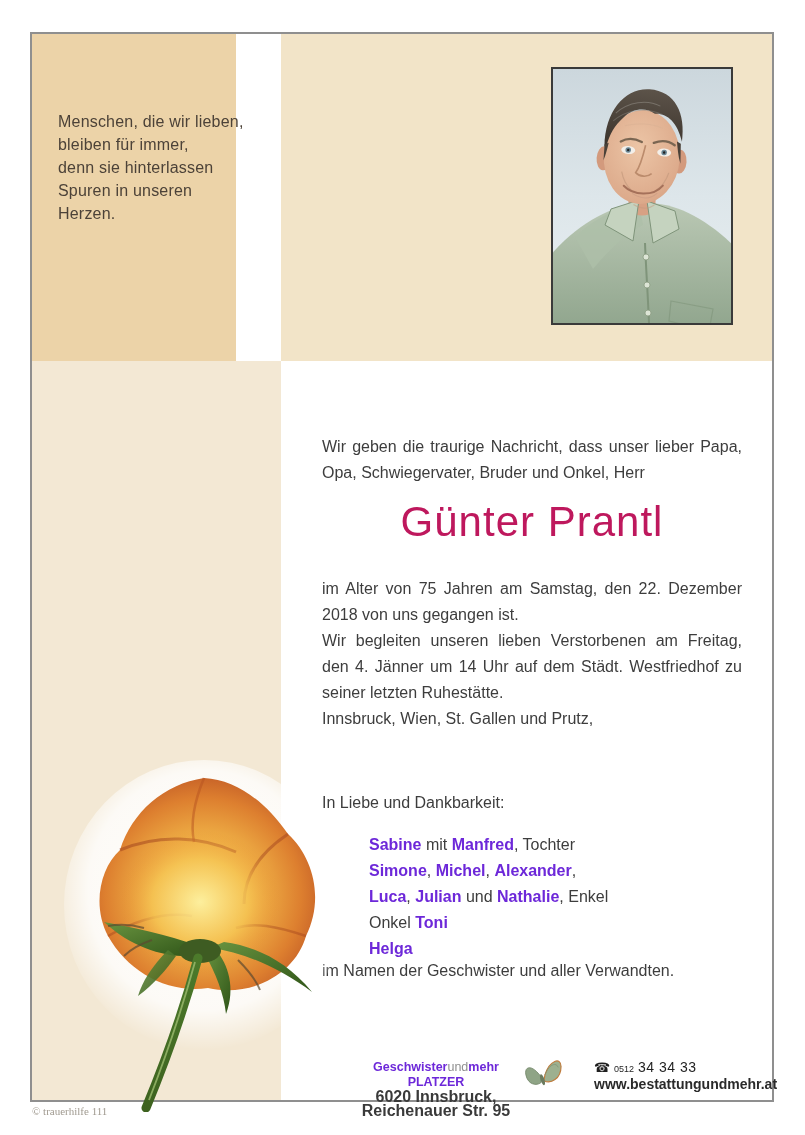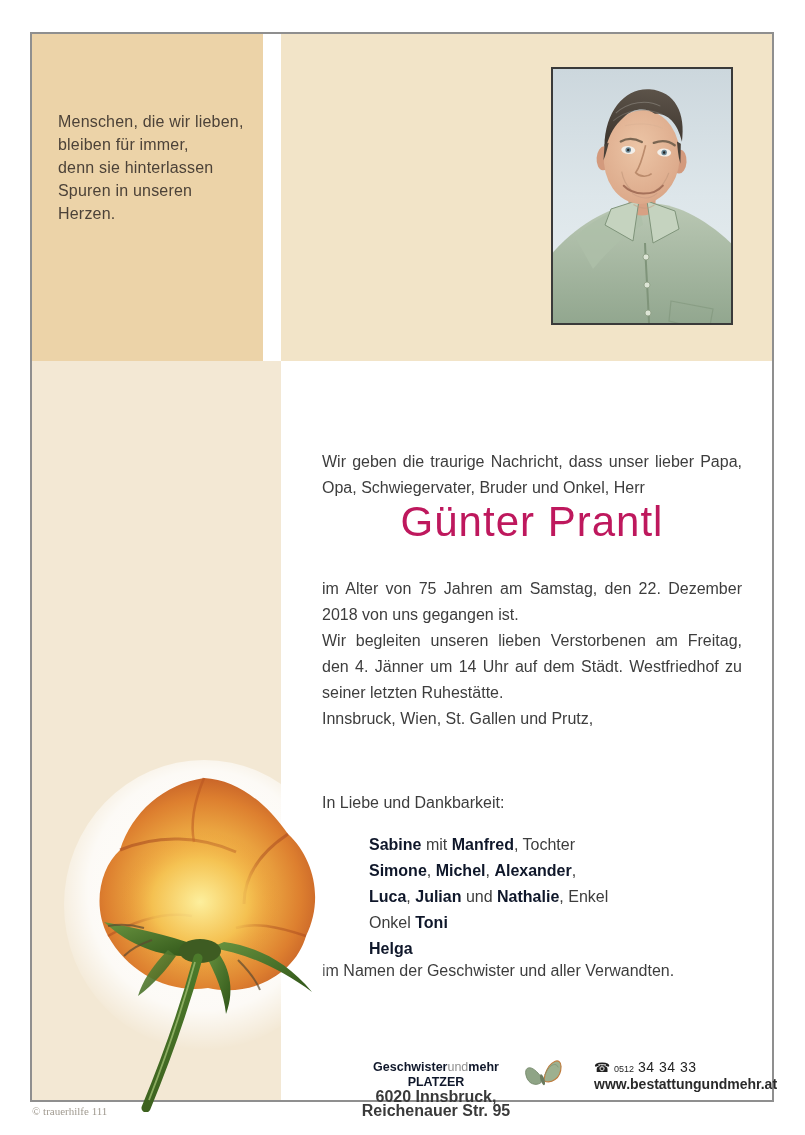--- a/index.html
+++ b/index.html
@@ -1,42 +1,42 @@
 <!DOCTYPE html>
 <html><head>
 <meta charset="utf-8">
 <style>
   html,body{margin:0;padding:0;background:#ffffff;}
   .page{position:relative;width:805px;height:1135px;background:#ffffff;overflow:hidden;
         font-family:"Liberation Sans",sans-serif;}
   .card{position:absolute;left:30px;top:32px;width:740px;height:1066px;
         border:2px solid #8f8f8f;background:#ffffff;z-index:1;}
   
-  .quote-block{position:absolute;left:0;top:0;width:231px;height:327px;background:#ecd3a8;}
+  .quote-block{position:absolute;left:0;top:0;width:204px;height:327px;background:#ecd3a8;}
   .top-band{position:absolute;left:249px;top:0;width:491px;height:327px;background:#f2e4c8;}
   .left-column{position:absolute;left:0;top:327px;width:249px;height:739px;background:#f3e8d4;}
   
   .quote-text{position:absolute;left:26px;top:76px;width:208px;
         font-size:16px;line-height:23px;color:#4c4238;font-weight:300;letter-spacing:.2px;}
   
   .photo{position:absolute;left:519px;top:33px;width:178px;height:254px;
         border:2px solid #3a3a3a;overflow:hidden;}
   .photo svg{display:block;}
   
   .text-col{position:absolute;left:290px;width:420px;color:#3d3d3d;font-weight:300;}
   .line{white-space:normal;}
   .just{text-align:justify;text-align-last:justify;}
-  #intro{top:400px;font-size:16px;line-height:26px;margin-top:15px;}
+  #intro{top:400px;font-size:16px;line-height:26px;}
   .deceased-name{top:458px;font-size:42px;line-height:60px;text-align:center;
         color:#be185d;font-weight:300;letter-spacing:1px;}
   #body-text{top:542px;font-size:16px;line-height:26px;}
   #place{top:672px;font-size:16px;line-height:26px;}
   .closing{top:760px;font-size:16px;}
   #mourners{position:absolute;left:337px;top:798px;font-size:16px;line-height:26px;color:#3d3d3d;}
-  .seg-b{font-weight:bold;color:#0f172a;}
+  .seg-b{font-weight:bold;color:#6d28d9;}
   .seg-r{font-weight:300;}
   .seg-l{font-weight:300;color:#8f8f8f;}
   .family-note{top:928px;font-size:16px;}
   
   .footer-brand{position:absolute;left:312px;top:1026px;width:184px;text-align:center;color:#2f2f2f;}
   .brand-line{font-size:12.5px;line-height:15px;}
   .brand-address{font-size:16px;line-height:14px;font-weight:bold;color:#3a3a3a;}
   .butterfly{position:absolute;left:490px;top:1021px;}
   .footer-contact{position:absolute;left:562px;top:1026px;width:178px;text-align:left;color:#1f1f1f;}
   .phone-line{font-size:14px;line-height:15px;}

